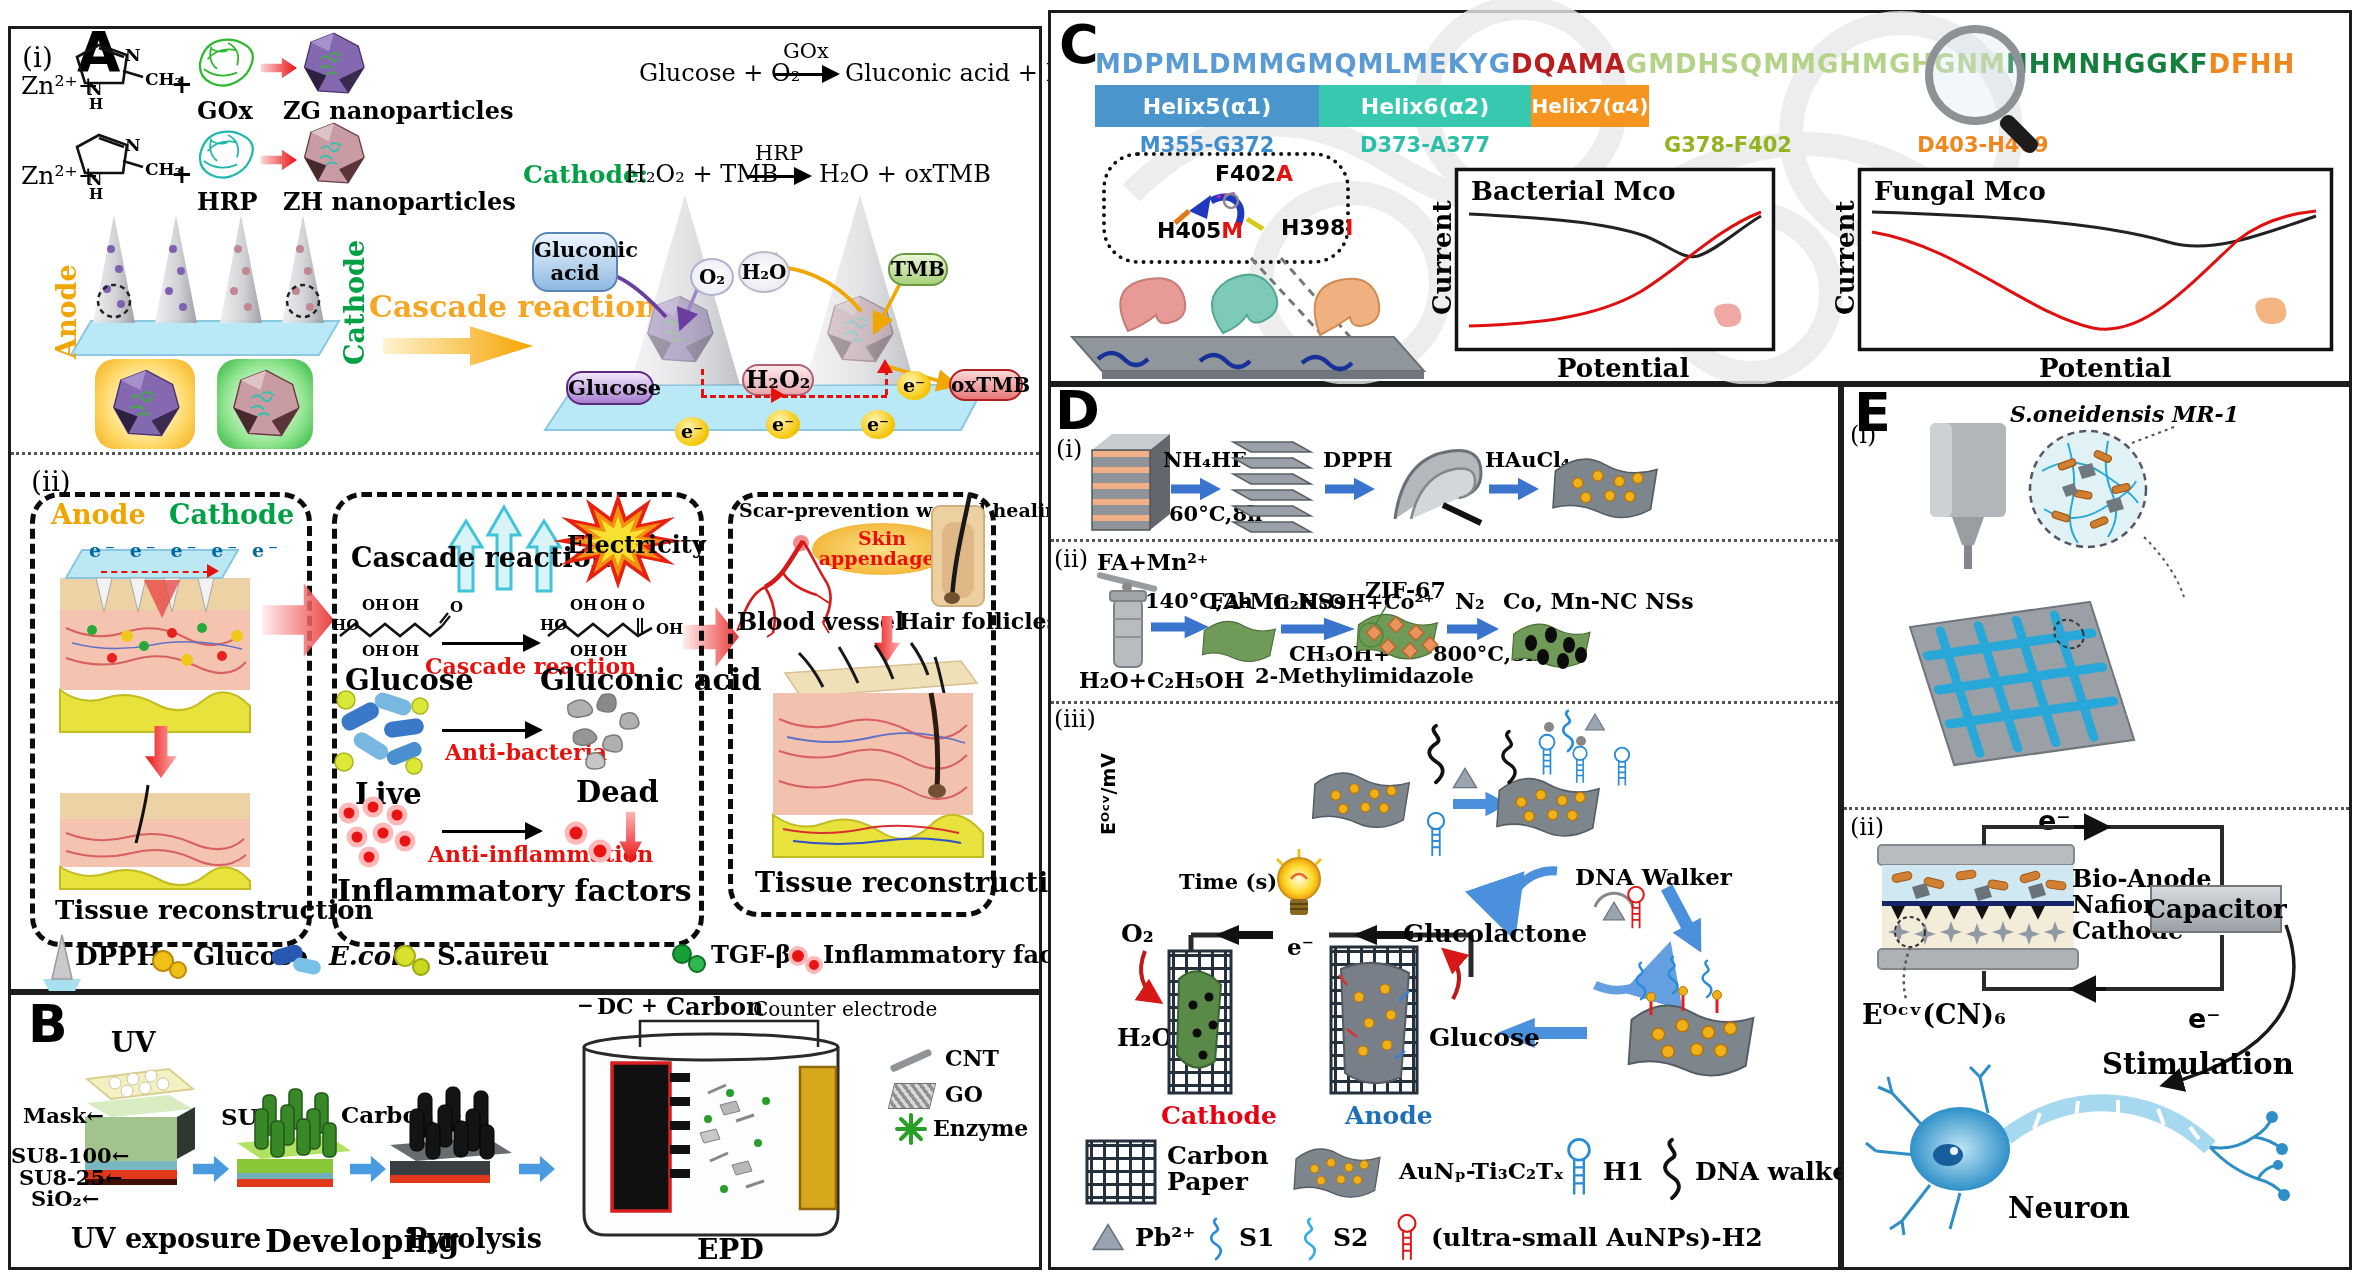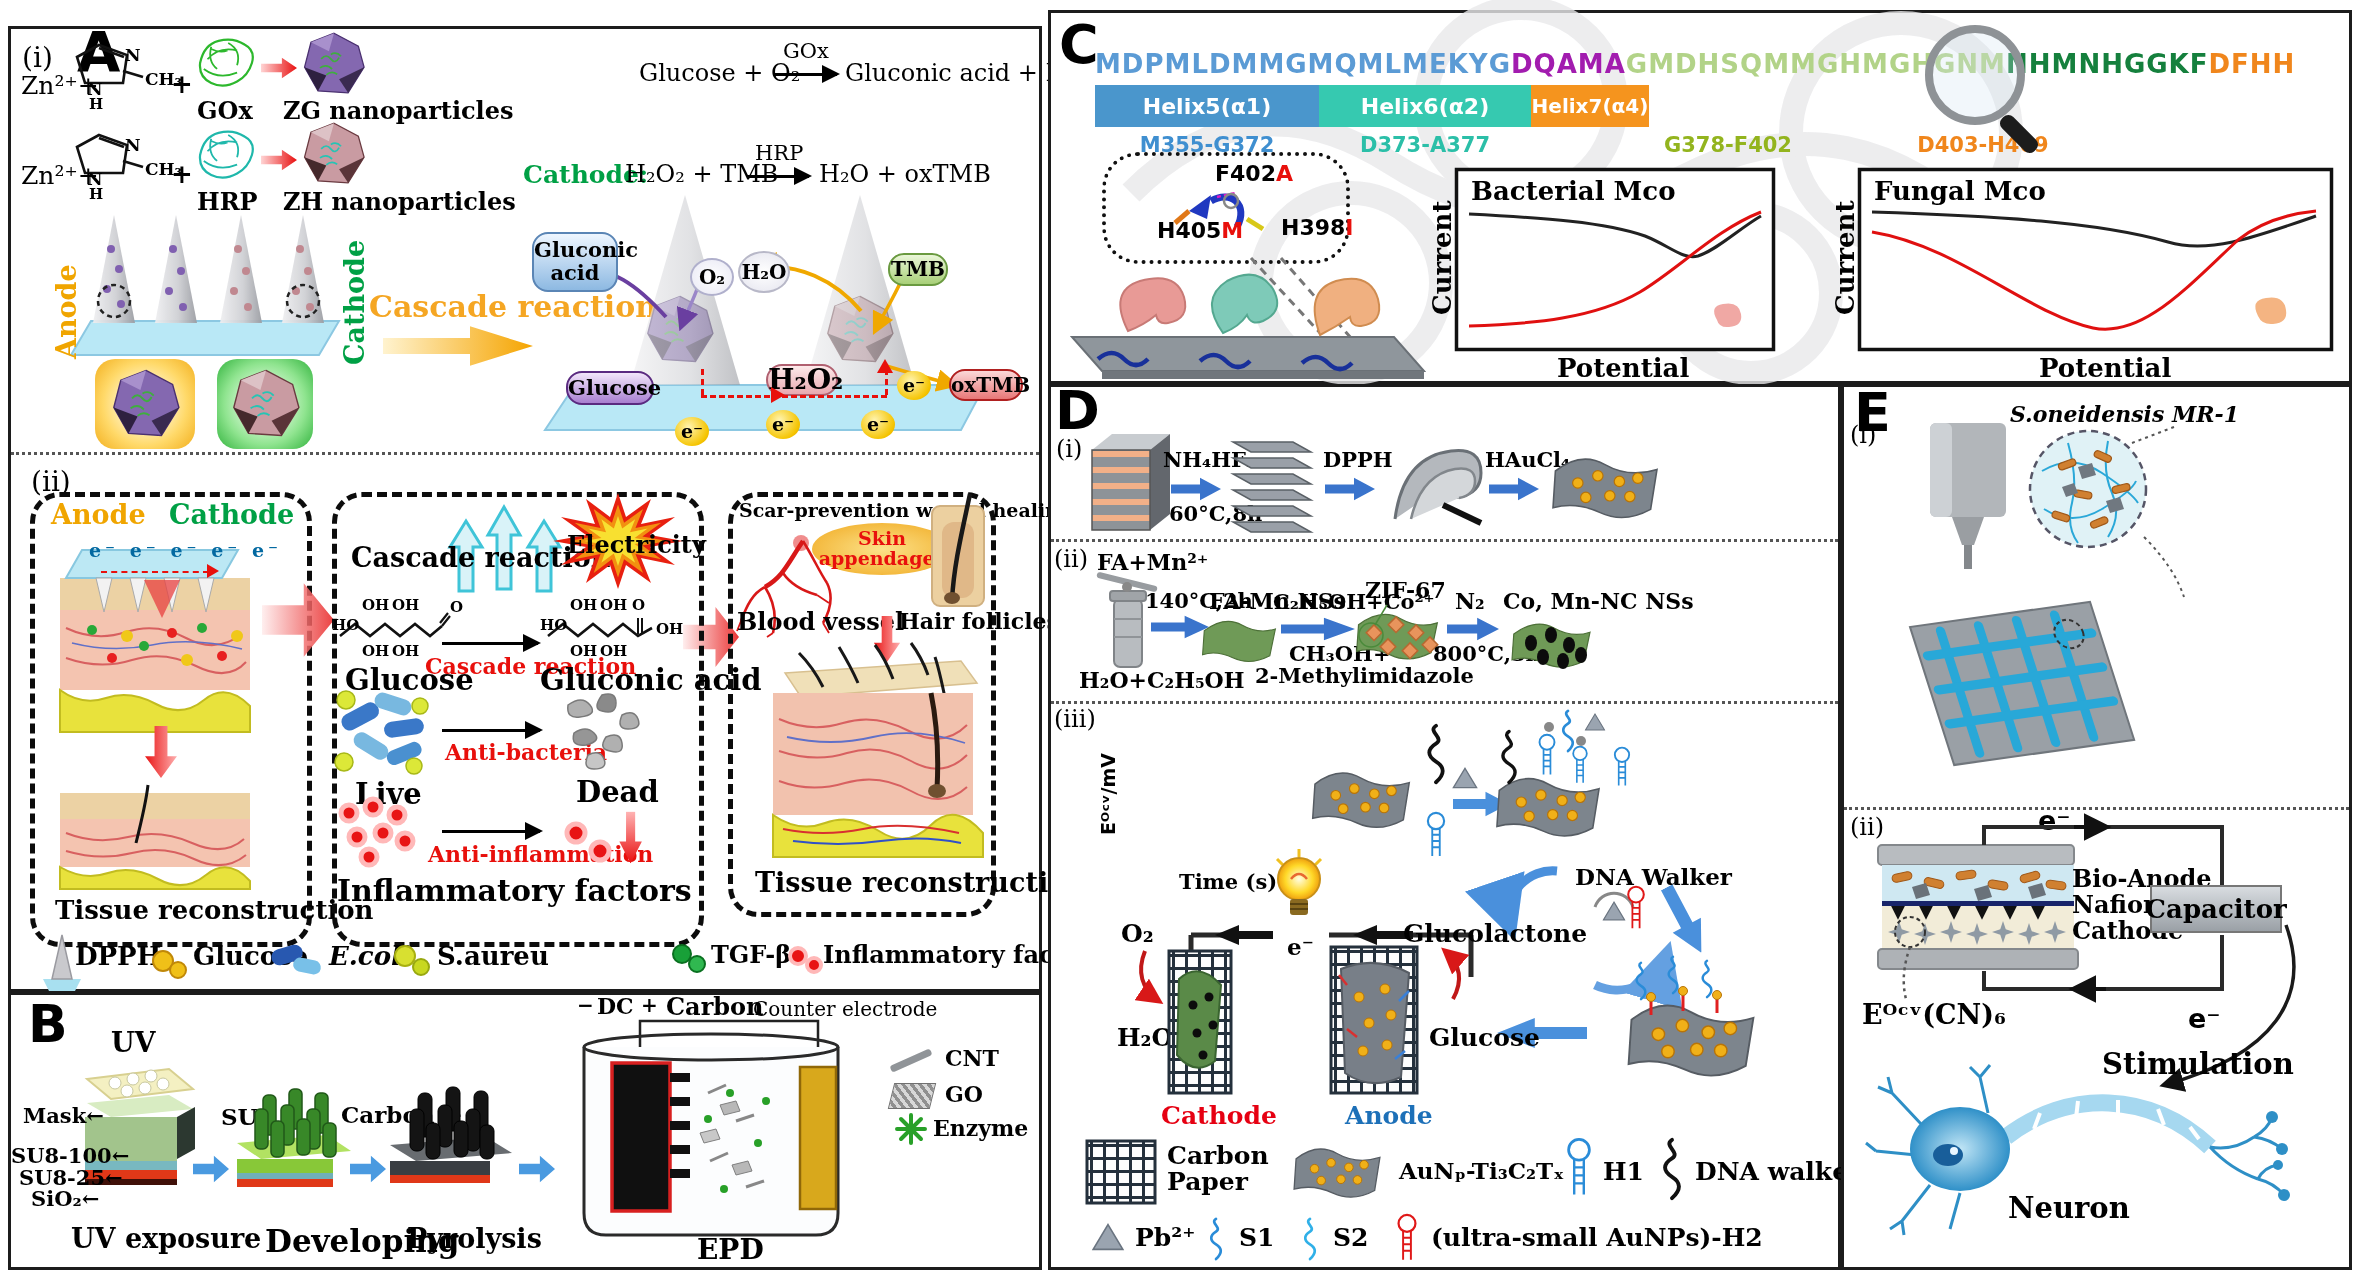--- a/index.html
+++ b/index.html
@@ -249,21 +249,21 @@
     <path d="M168 95C162 112 155 125 150 138" fill="none" stroke="#9a86c8" stroke-width="3.5" marker-end="url(#mPur)"></path>
     <path d="M330 122C305 92 265 72 228 80" fill="none" stroke="#f0a800" stroke-width="4" marker-end="url(#mYel)"></path>
     <path d="M372 88C362 110 352 126 344 142" fill="none" stroke="#f0a800" stroke-width="3.5" marker-end="url(#mYel)"></path>
     <path d="M352 176C392 188 408 192 424 196" fill="none" stroke="#f0a800" stroke-width="3.5" marker-end="url(#mYel)"></path>
   </svg>
   <div class="pill" style="left:521px;top:203px;width:82px;height:52px;font-size:21px;line-height:1.1;padding-top:4px;background:linear-gradient(#eef6ff,#8db9e2);border:2px solid #5a85b5">Gluconic acid</div>
   <div class="pill" style="left:679px;top:229px;width:40px;height:34px;font-size:20px;line-height:34px;background:radial-gradient(#ffffff,#e8e8f4);border:2px solid #b0b0cc;border-radius:50%">O₂</div>
   <div class="pill" style="left:727px;top:222px;width:48px;height:38px;font-size:20px;line-height:38px;background:radial-gradient(#ffffff,#e4e4ee);border:2px solid #b8b8c8;border-radius:50%">H₂O</div>
   <div class="pill" style="left:877px;top:224px;width:56px;height:29px;font-size:20px;line-height:29px;background:linear-gradient(#eaf6d8,#a8d078);border:2px solid #6a9a40">TMB</div>
   <div class="pill" style="left:555px;top:342px;width:84px;height:30px;font-size:21px;line-height:30px;background:linear-gradient(#f2e6fa,#a87fd0);border:2px solid #5a2a80">Glucose</div>
-  <div class="pill" style="left:755px;top:335px;width:68px;height:28px;font-size:28px;line-height:28px;background:linear-gradient(#fdeaea,#e8a8b0);border:2px solid #b06070">H₂O₂</div>
+  <div class="pill" style="left:731px;top:335px;width:68px;height:28px;font-size:24px;line-height:28px;background:linear-gradient(#fdeaea,#e8a8b0);border:2px solid #b06070">H₂O₂</div>
   <div class="pill" style="left:938px;top:340px;width:70px;height:28px;font-size:20px;line-height:28px;background:linear-gradient(#fbd8d8,#e87878);border:2px solid #b02020">oxTMB</div>
   <div class="rdash" style="left:690px;top:366px;width:186px"></div>
   <div class="rdashv" style="left:690px;top:340px;height:26px"></div>
   <div class="rdashv" style="left:874px;top:340px;height:26px"></div>
   <div class="abs" style="left:760px;top:358px;border-left:14px solid #e8100c;border-top:8px solid transparent;border-bottom:8px solid transparent"></div>
   <div class="abs" style="left:866px;top:330px;border-bottom:14px solid #e8100c;border-left:8px solid transparent;border-right:8px solid transparent"></div>
   <div class="edrop" style="left:886px;top:342px">e⁻</div>
   <div class="edrop" style="left:664px;top:388px">e⁻</div>
   <div class="edrop" style="left:755px;top:381px">e⁻</div>
   <div class="edrop" style="left:850px;top:381px">e⁻</div>
@@ -599,21 +599,21 @@
     <g fill="none" stroke="#e9e9eb" stroke-width="24" opacity=".8">
       <circle cx="470" cy="90" r="95"></circle>
           <circle cx="850" cy="120" r="110"></circle>
           <circle cx="300" cy="270" r="90"></circle>
           <circle cx="700" cy="280" r="80"></circle>
       <path d="M80 180q120-120 260-30t300 10 300 60"></path>
     </g>
   </svg>
   <div class="lbl sans b" style="left:8px;top:4px;font-size:54px">C</div>
   <div class="abs" style="left:44px;top:36px;white-space:nowrap">
-    <span class="seqseg" style="color:#5b9bd5">MDPMLDMMGMQMLMEKYG</span><span class="seqseg" style="color:#a21caf">DQAMA</span><span class="seqseg" style="color:#b2d388">GMDHSQMMGHMGHGNM</span><span class="seqseg" style="color:#15803d">NHMNHGGKF</span><span class="seqseg" style="color:#f0861c">DFHH</span>
+    <span class="seqseg" style="color:#5b9bd5">MDPMLDMMGMQMLMEKYG</span><span class="seqseg" style="color:#b91c1c">DQAMA</span><span class="seqseg" style="color:#b2d388">GMDHSQMMGHMGHGNM</span><span class="seqseg" style="color:#15803d">NHMNHGGKF</span><span class="seqseg" style="color:#f0861c">DFHH</span>
   </div>
   <div class="abs" style="left:44px;top:72px;display:flex">
     <div class="barseg" style="width:224px;background:#4a96cc">Helix5(α1)</div>
     <div class="barseg" style="width:212px;background:#36c9b0">Helix6(α2)</div>
     <div class="barseg" style="width:118px;background:#f5941e;font-size:20px">Helix7(α4)</div>
   </div>
   <div class="lbl sans b" style="left:156px;top:122px;font-size:21px;color:#3f8fd0;transform:translateX(-50%)">M355-G372</div>
   <div class="lbl sans b" style="left:374px;top:122px;font-size:21px;color:#2bbfa8;transform:translateX(-50%)">D373-A377</div>
   <div class="lbl sans b" style="left:677px;top:122px;font-size:21px;color:#93b41e;transform:translateX(-50%)">G378-F402</div>
   <div class="lbl sans b" style="left:932px;top:122px;font-size:21px;color:#f0861c;transform:translateX(-50%)">D403-H409</div>

